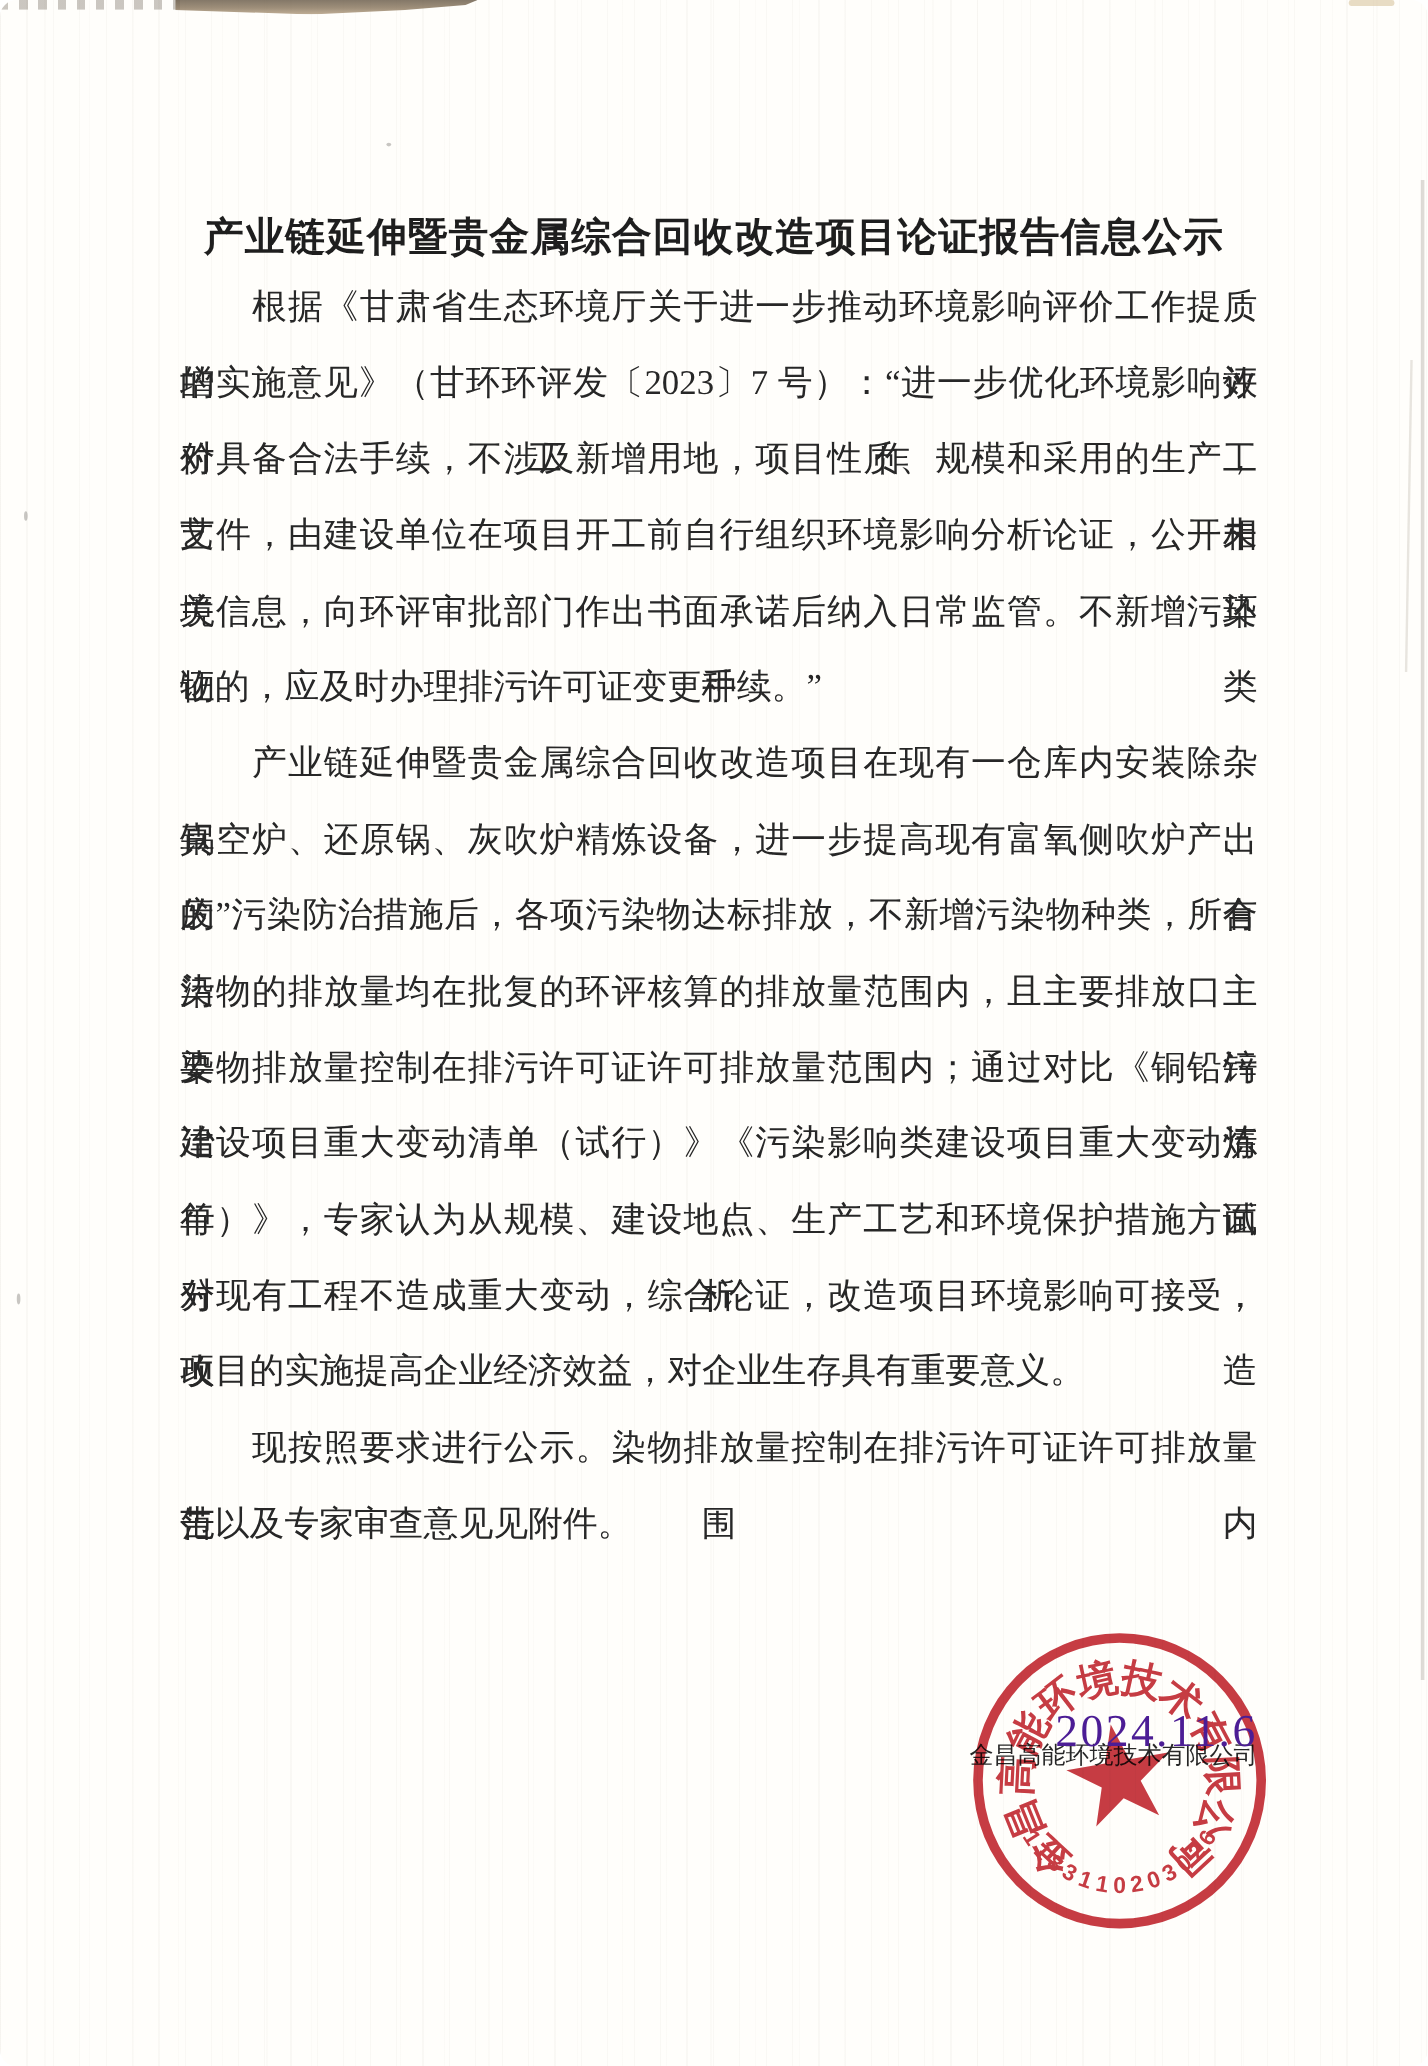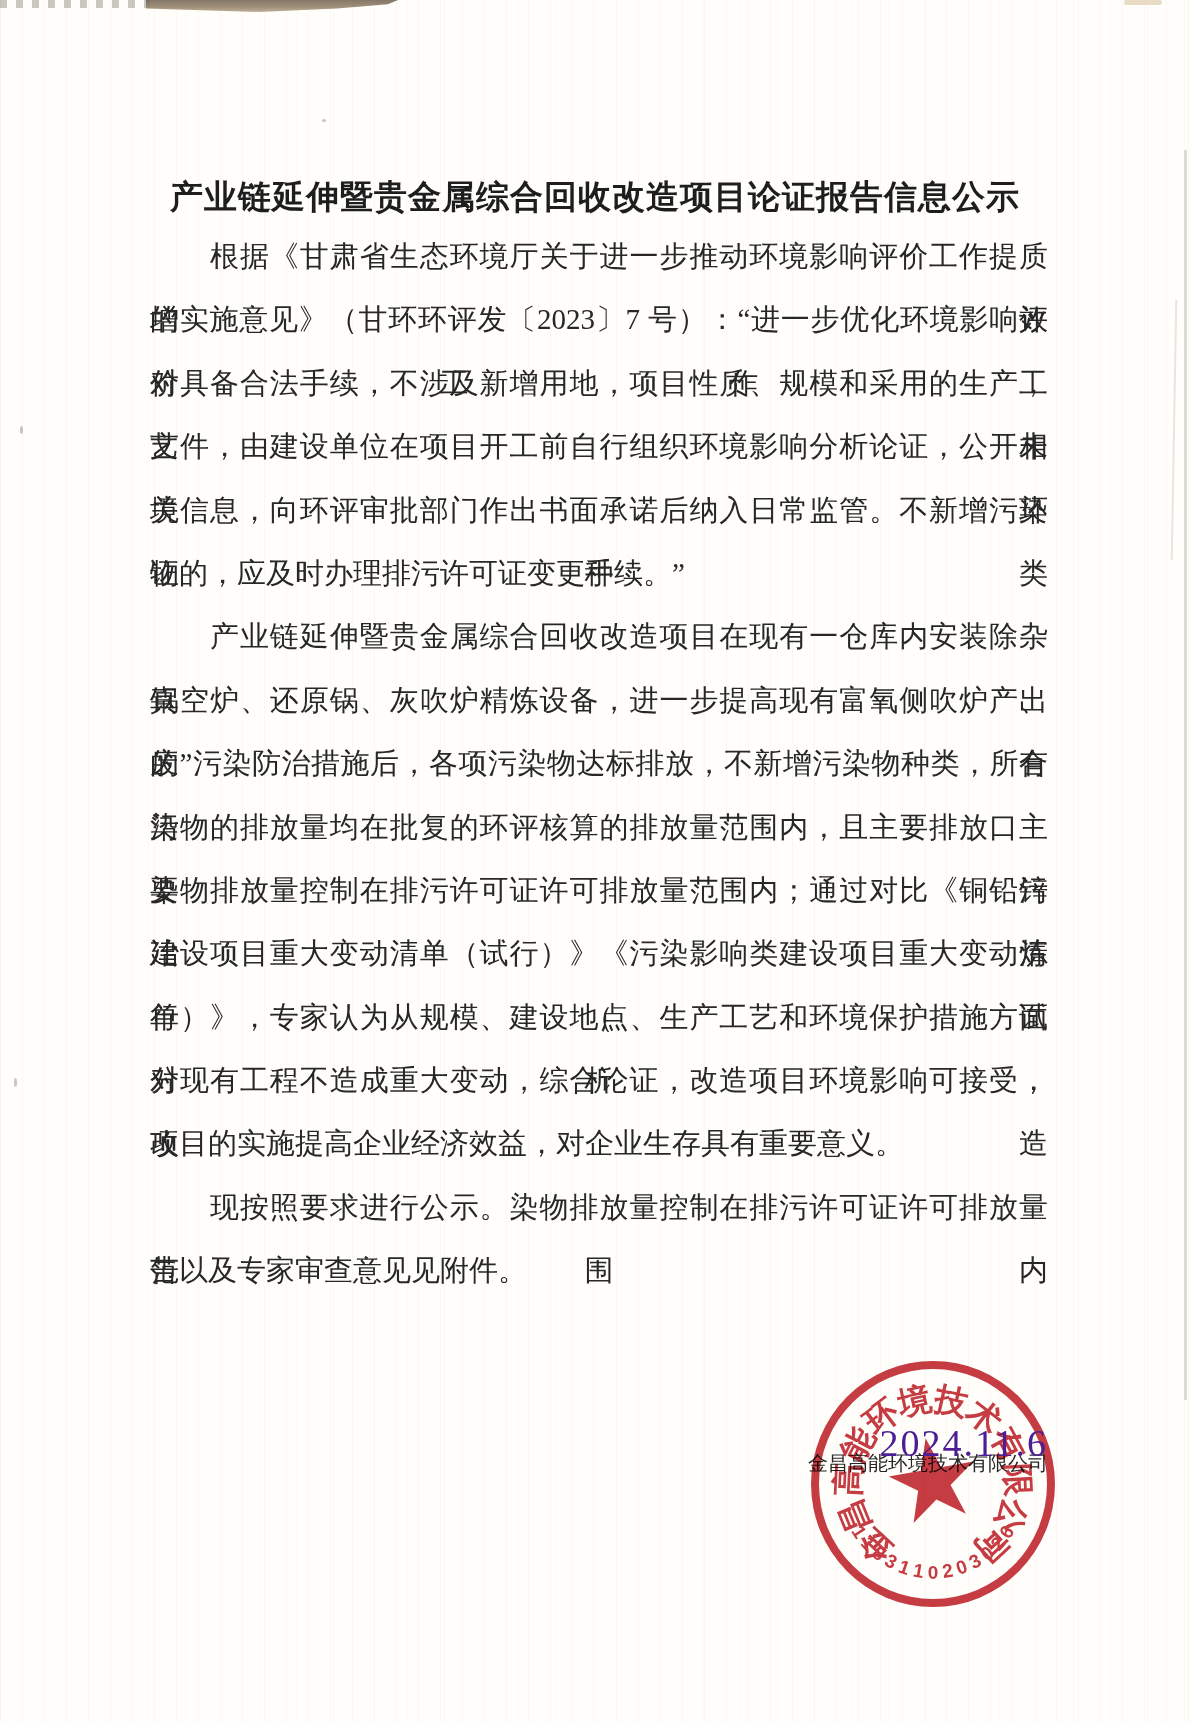--- a/index.html
+++ b/index.html
@@ -1,20 +1,21 @@
 <!DOCTYPE html>
 <html><head>
 <meta charset="utf-8">
 <style>
   html,body{margin:0;padding:0;background:#ffffff;}
   .page{
     position:relative;width:1190px;height:1722px;margin:0 auto;
     background:#fffefb;overflow:hidden;
     font-family:"Liberation Serif","DejaVu Serif",serif;
     color:#262626;
+    border-radius:14px;
   }
   
   .streaks{position:absolute;inset:0;pointer-events:none;
     background:
       repeating-linear-gradient(90deg, rgba(184,178,165,.08) 0 1px, transparent 1px 22px),
       repeating-linear-gradient(90deg, rgba(190,182,168,.05) 0 1px, transparent 1px 37px);
   }
   
   .art{position:absolute;pointer-events:none;}
   .art-top-dashes{left:0;top:0;width:150px;height:8px;opacity:.65;

